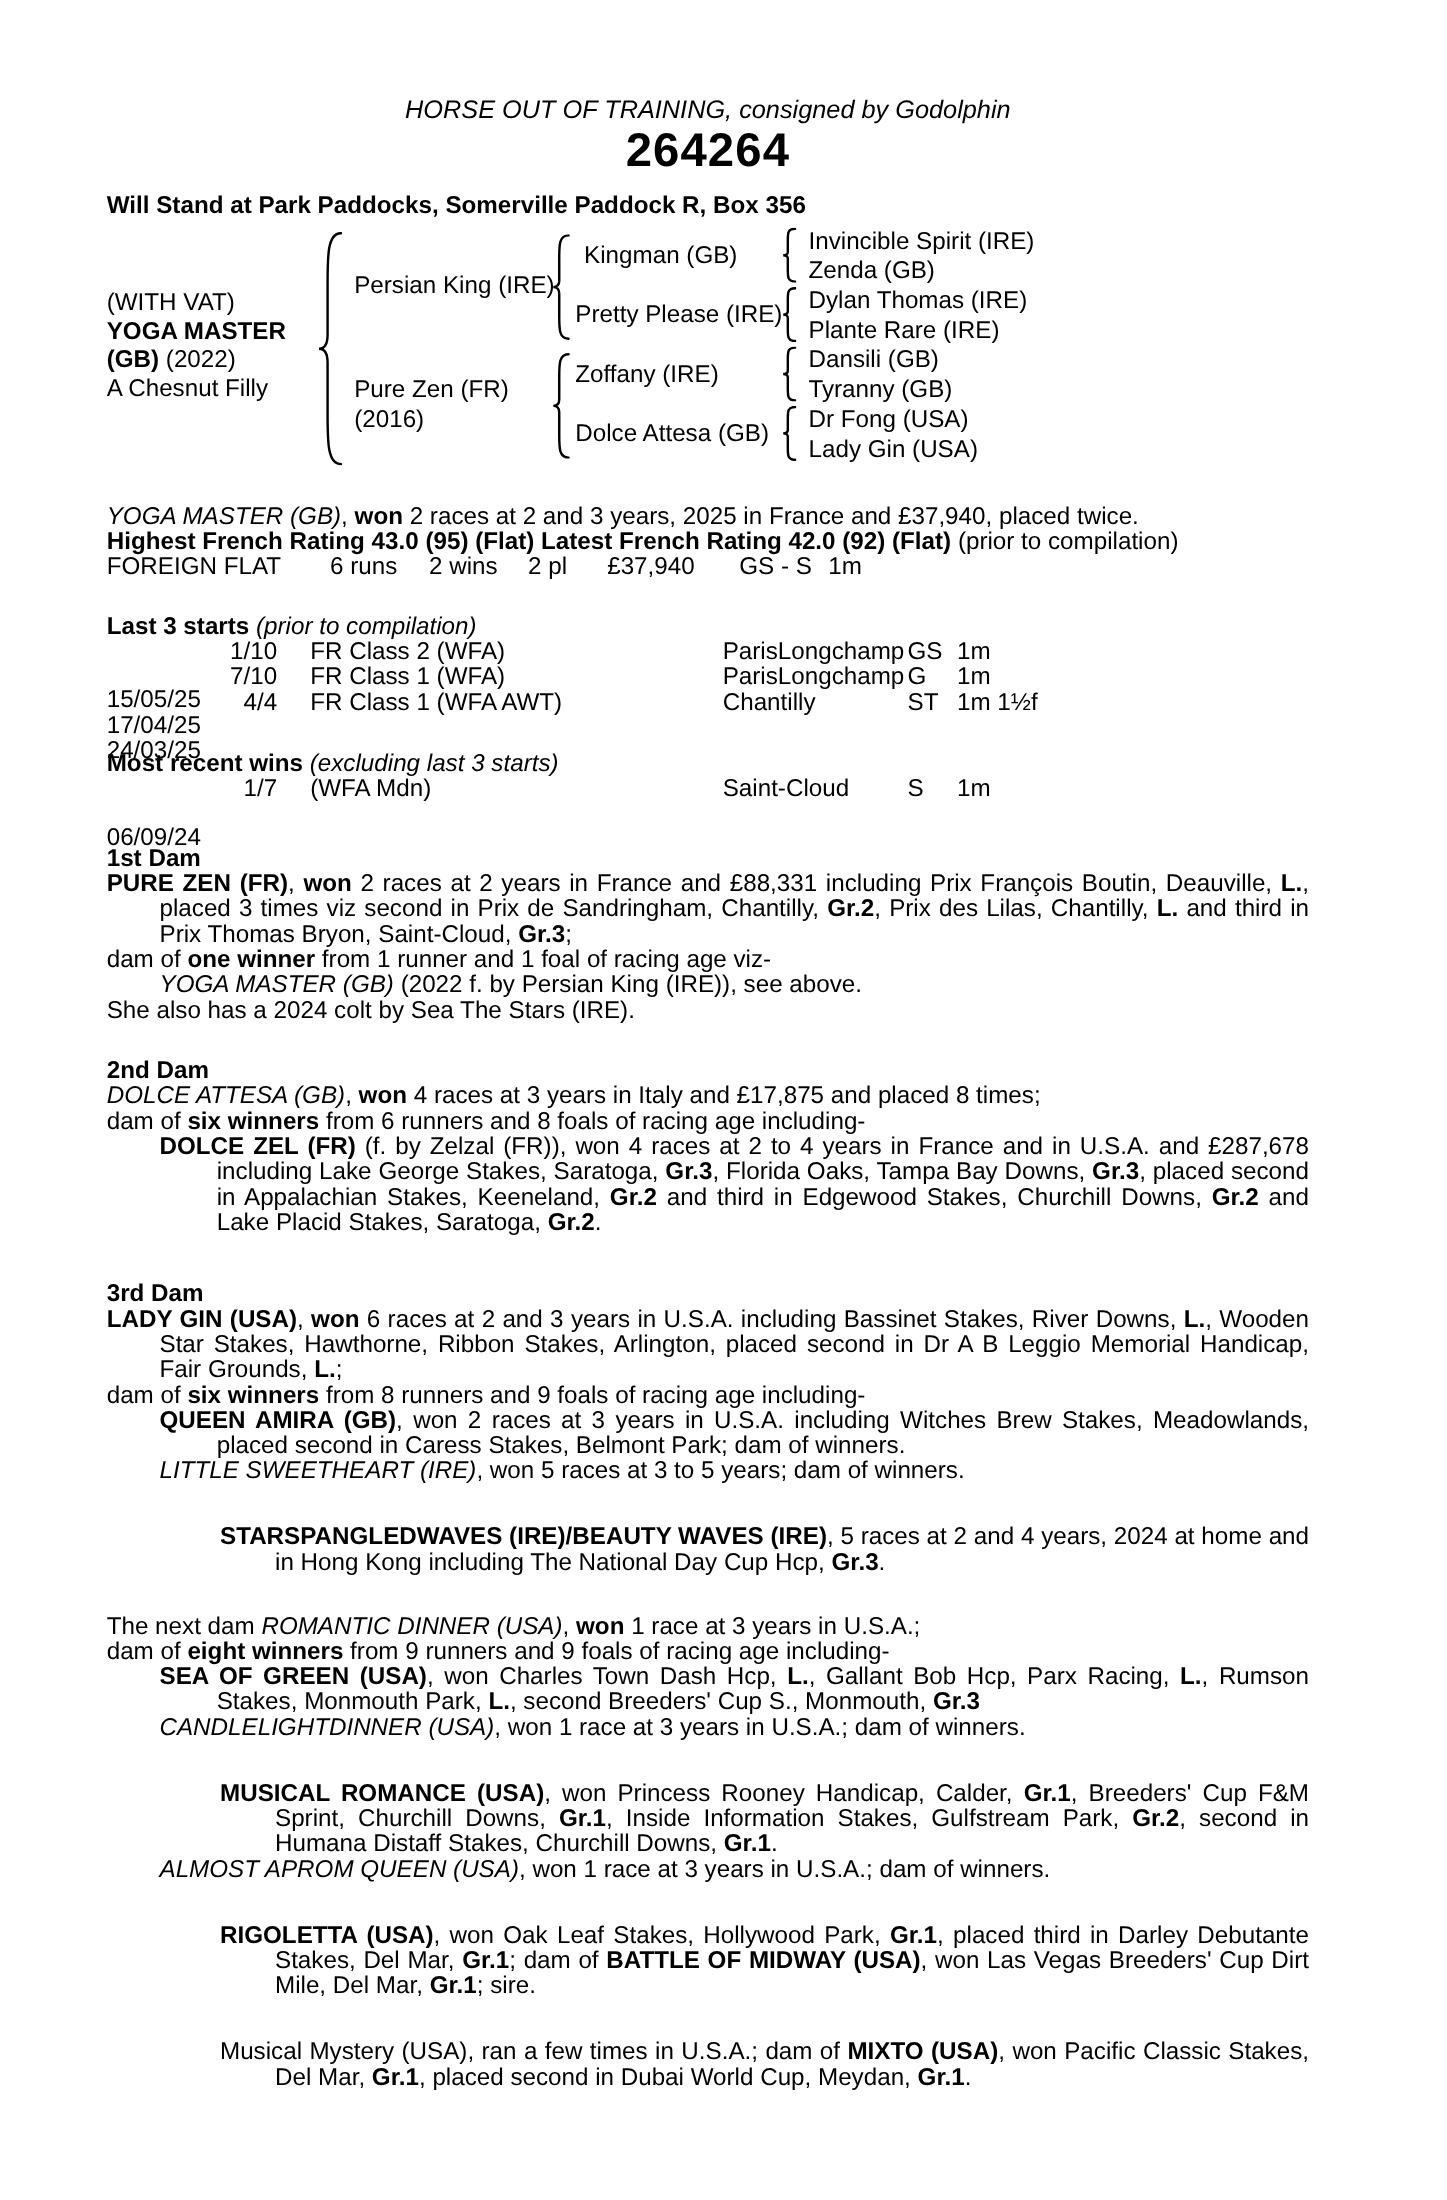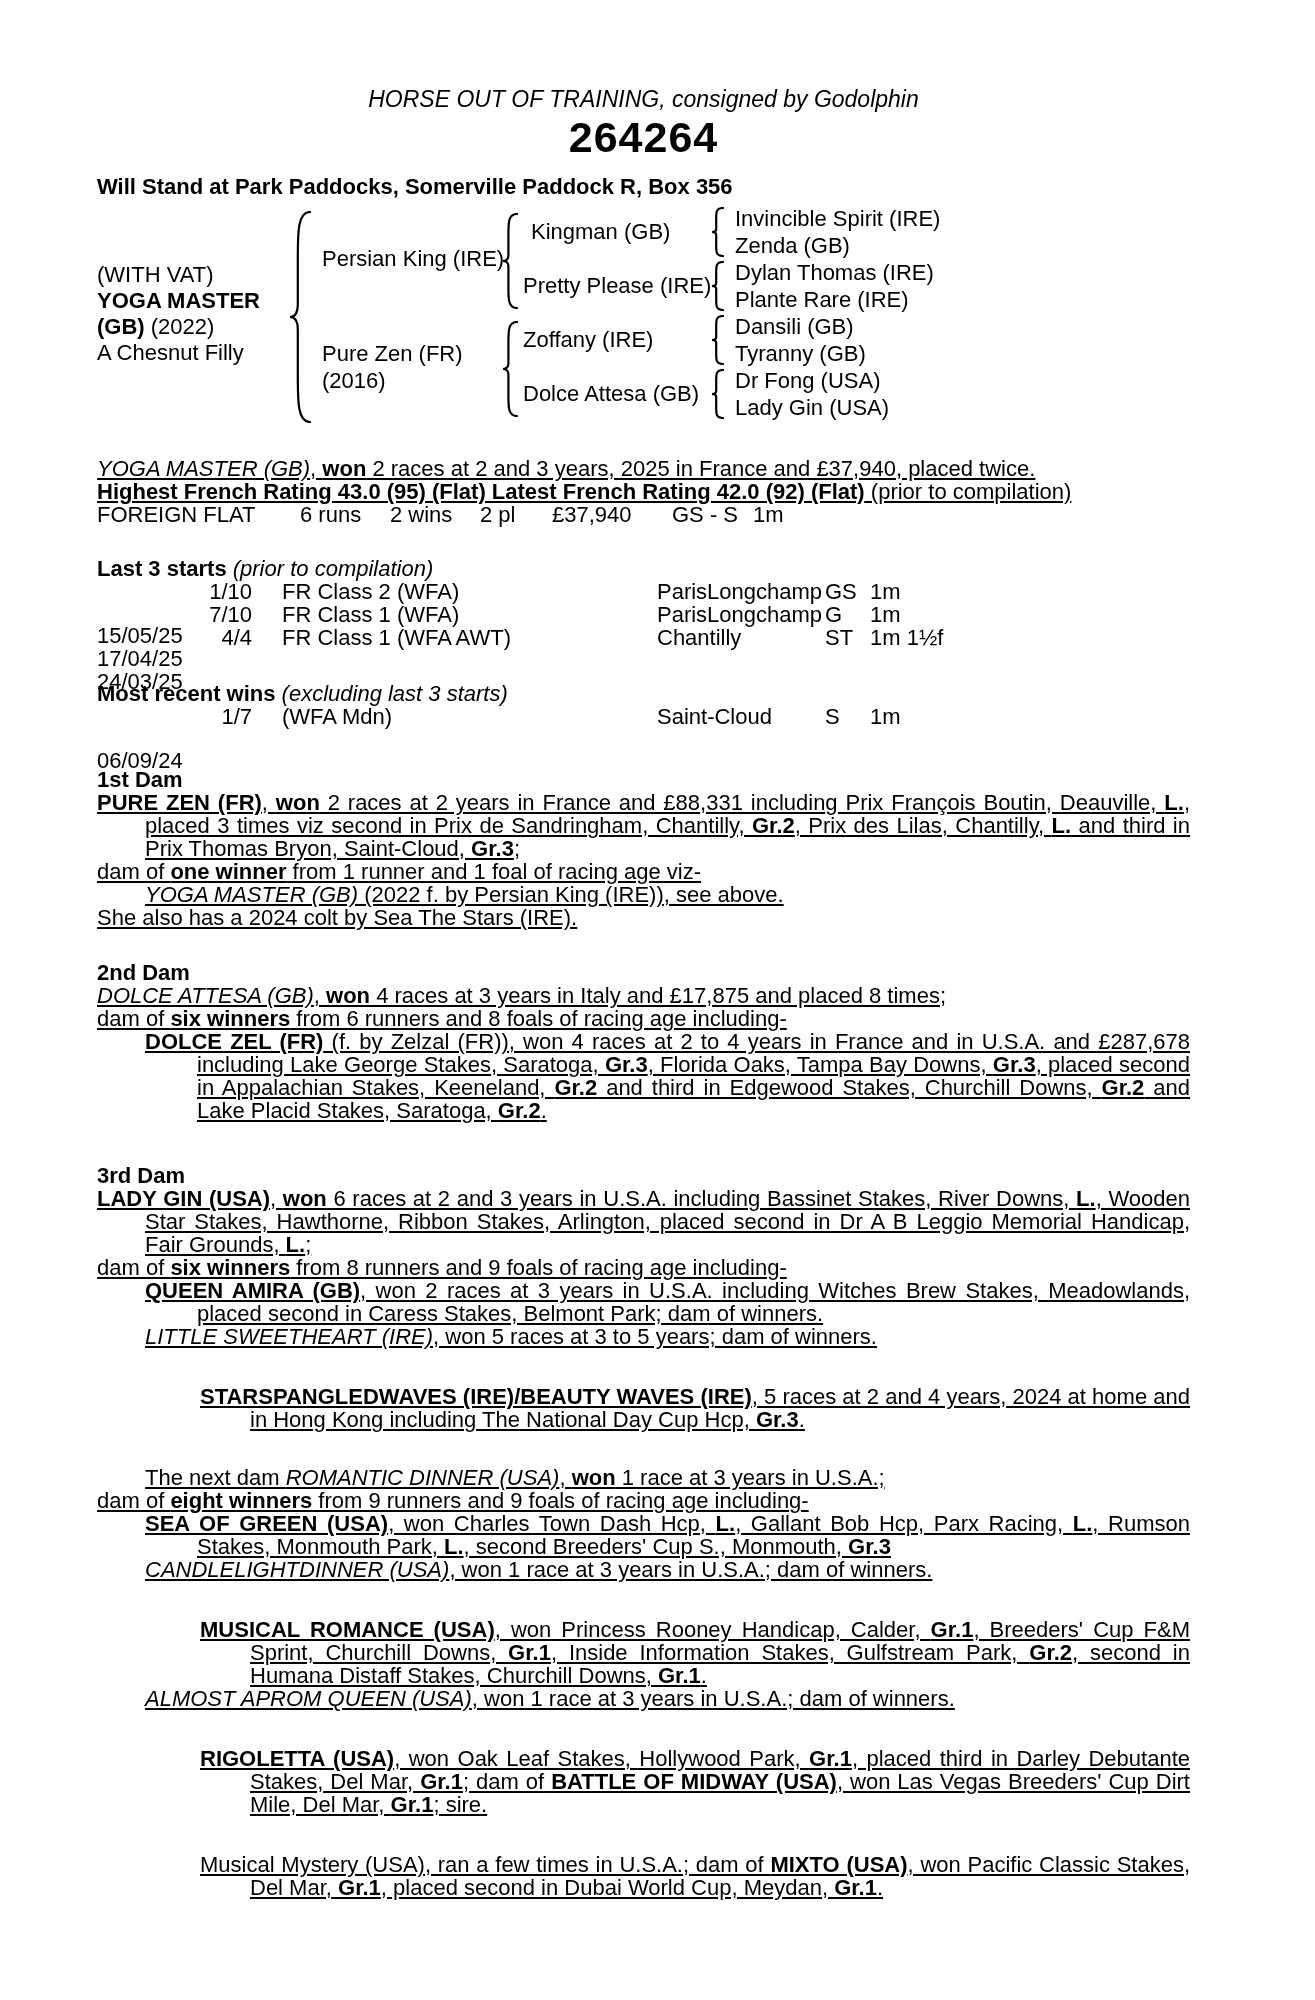--- a/index.html
+++ b/index.html
@@ -16,21 +16,21 @@
   .stand{font-weight:bold;font-size:22px;line-height:25px;margin-top:13px;}
   
   .pedigree{position:relative;height:224px;margin-top:6px;}
   .ped-abs{position:absolute;white-space:nowrap;}
   .ped-line27{height:27px;line-height:27px;}
   .ped-col1{left:0;top:57px;line-height:26px;}
   .ped-col1 .bold{font-weight:bold;}
   .brace{position:absolute;}
   .brace path{stroke:#000;fill:none;stroke-width:2.2;stroke-linecap:round;}
   
-  .para{margin:0;text-align:justify;text-decoration:underline;}
+  .para{margin:0;text-align:justify;}
   .p-ind0{padding-left:48px;text-indent:-48px;}
   .p-ind1{padding-left:100px;text-indent:-52px;}
   .p-ind2{padding-left:153px;text-indent:-50px;margin-top:37px;}
   .seg-b{font-weight:bold;}
   .seg-i{font-style:italic;}
   .race-line{margin-top:28px;}
   .rating-para{}
   .tbl-row{position:relative;height:23px;}
   .tbl-row span{position:absolute;white-space:nowrap;}
   .c-date{left:0;margin-top:44px;}
@@ -45,21 +45,21 @@
   .f-pl{left:383px;}
   .f-money{left:455px;}
   .f-going{left:575px;}
   .f-dist{left:656px;}
   .sec-head{font-weight:bold;}
   .h-l3{margin-top:31px;}
   .h-mr{margin-top:33px;}
   #dam-sections .section:nth-child(1) .sec-head{margin-top:40px;}
   #dam-sections .section:nth-child(2) .sec-head{margin-top:32px;}
   #dam-sections .section:nth-child(3) .sec-head{margin-top:42px;}
-  #dam-sections .section:nth-child(4) .para:first-child{margin-top:35px;margin-left:48px;}
+  #dam-sections .section:nth-child(4) .para:first-child{margin-top:35px;}
 </style>
 </head>
 <body>
 
 <div class="content">
 
   <div class="title">HORSE OUT OF TRAINING, consigned by Godolphin</div>
 
   <div class="lotrow">
     <span class="lotnum">264</span>

